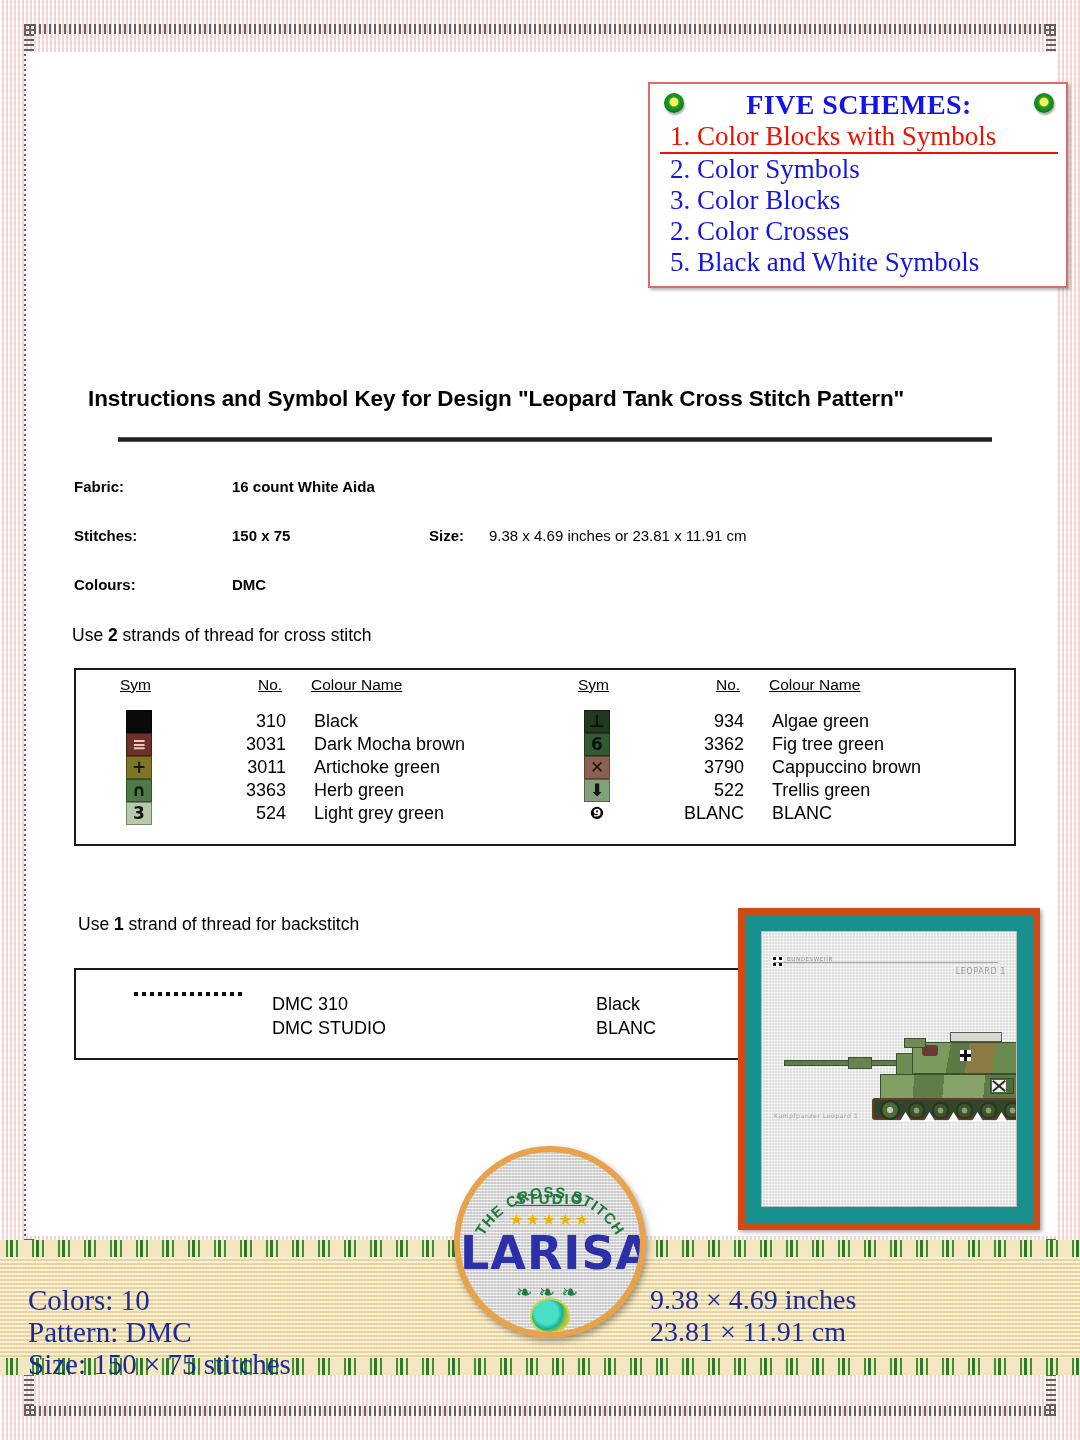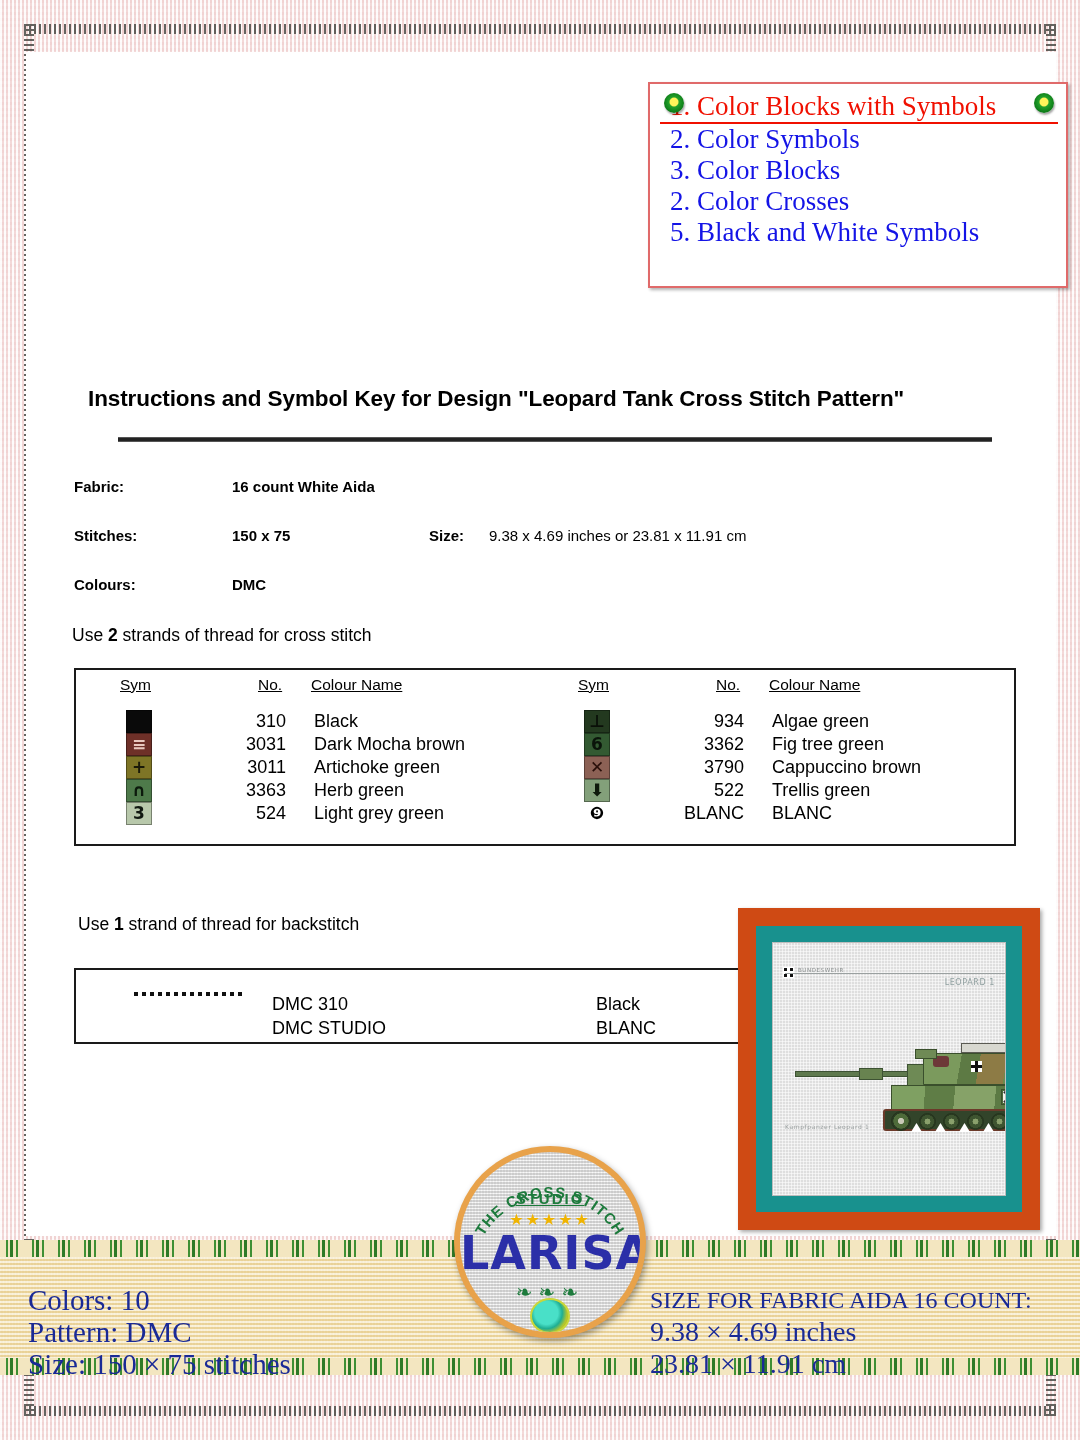--- a/index.html
+++ b/index.html
@@ -168,40 +168,40 @@
   }
   .k-name {
     position: absolute; left: 238px; top: 1px;
     font-size: 18px; color: #000; white-space: nowrap;
   }
 
   
   #bs-title { position: absolute; left: 78px; top: 914px; font-size: 17.5px; color: #000; }
   #bs-table {
     position: absolute; left: 74px; top: 968px;
-    width: 700px; height: 76px;
+    width: 700px; height: 92px;
     border: 2px solid #1a1a1a; background: #fff;
   }
   #bs-dots {
     position: absolute; left: 58px; top: 22px;
     width: 108px; height: 4px;
     background-image: repeating-linear-gradient(90deg,#111 0 4px, transparent 4px 8px);
   }
   .bs-dmc  { position: absolute; left: 196px; font-size: 18px; white-space: nowrap; }
   .bs-name { position: absolute; left: 520px; font-size: 18px; white-space: nowrap; }
   .bs-l1 { top: 24px; }
   .bs-l2 { top: 48px; }
 
   
   #preview-frame {
     position: absolute;
     left: 738px; top: 908px;
     width: 302px; height: 322px;
     background: #cf4a14;
-    padding: 18px;
+    padding: 7px;
     box-shadow: 2px 2px 4px rgba(0,0,0,0.35);
     z-index: 5;
   }
   #preview-teal { width: 100%; height: 100%; background: #18918e; padding: 16px; }
   #preview-canvas {
     position: relative; width: 100%; height: 100%;
     background-color: #dedede;
     background-image:
       repeating-linear-gradient(0deg, rgba(255,255,255,0.55) 0 1px, transparent 1px 3px),
       repeating-linear-gradient(90deg, rgba(255,255,255,0.55) 0 1px, transparent 1px 3px);
@@ -353,20 +353,21 @@
 
 <div id="page">
 
   <div id="chain-border"></div>
 
   <div id="sheet"></div>
 
   <div id="schemes-box">
     <div class="scheme-head">
       <span class="dot left"></span>
+      <span>FIVE SCHEMES:</span>
       <span class="dot right"></span>
     </div>
     <div class="scheme-line hl">1. Color Blocks with Symbols</div>
     <div class="scheme-line">2. Color Symbols</div>
     <div class="scheme-line">3. Color Blocks</div>
     <div class="scheme-line">2. Color Crosses</div>
     <div class="scheme-line">5. Black and White Symbols</div>
   </div>
 
   <div id="doc-title">Instructions and Symbol Key for Design "Leopard Tank Cross Stitch Pattern"</div>
@@ -522,21 +523,20 @@
     <div class="floral-band top"></div>
     <div class="floral-band bot"></div>
 
     <div class="foot-text" id="foot-left">
       <div class="fl-line">Colors: 10</div>
       <div class="fl-line">Pattern: DMC</div>
       <div class="fl-line">Size: 150 × 75 stitches</div>
     </div>
 
     <div class="foot-text" id="foot-right">
-      <div class="fr-line cap">SIZE FOR FABRIC AIDA 16 COUNT:</div>
       <div class="fr-line">9.38 × 4.69 inches</div>
       <div class="fr-line">23.81 × 11.91 cm</div>
     </div>
   </div>
 
   <div id="logo">
     <div id="logo-inner">
       <svg id="logo-arc" viewBox="0 0 180 180">
         <defs>
           <path id="arcpath" d="M 16,104 A 76,76 0 0 1 164,104" fill="none"></path>

